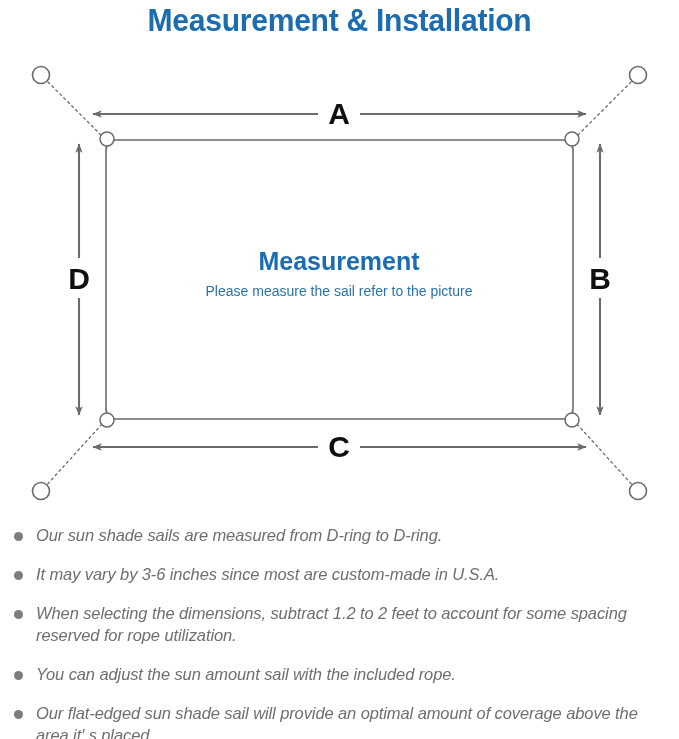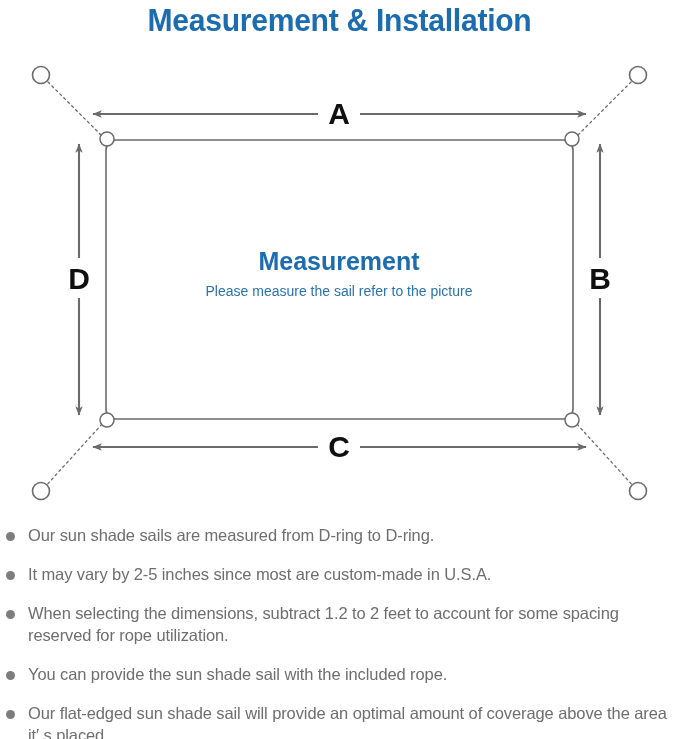--- a/index.html
+++ b/index.html
@@ -68,21 +68,22 @@
     position: absolute;
     left: 0;
     top: 524px;
     width: 679px;
   }
   .note-item {
     position: relative;
     display: flex;
     align-items: flex-start;
     margin: 0 0 17px 0;
-    padding: 0 6px 0 6px;
+    padding: 0 6px 0 14px;
+    font-style: italic;
   }
   .note-bullet {
     flex: 0 0 auto;
     width: 9px;
     height: 9px;
     border-radius: 50%;
     background: #7d7d7d;
     margin: 8px 13px 0 0;
   }
   .note-text {
@@ -161,31 +162,31 @@
 
 <div id="notes">
 
   <div class="note-item">
     <span class="note-bullet"></span>
     <span class="note-text">Our sun shade sails are measured from D-ring to D-ring.</span>
   </div>
 
   <div class="note-item">
     <span class="note-bullet"></span>
-    <span class="note-text">It may vary by 2-5 inches since most are custom-made in U.S.A.</span>
+    <span class="note-text">It may vary by 3-6 inches since most are custom-made in U.S.A.</span>
   </div>
 
   <div class="note-item">
     <span class="note-bullet"></span>
     <span class="note-text">When selecting the dimensions, subtract 1.2 to 2 feet to account for some spacing reserved for rope utilization.</span>
   </div>
 
   <div class="note-item">
     <span class="note-bullet"></span>
-    <span class="note-text">You can provide the sun shade sail with the included rope.</span>
+    <span class="note-text">You can adjust the sun amount sail with the included rope.</span>
   </div>
 
   <div class="note-item">
     <span class="note-bullet"></span>
     <span class="note-text">Our flat-edged sun shade sail will provide an optimal amount of coverage above the area it′ s placed.</span>
   </div>
 
 </div>
 
 </body></html>

